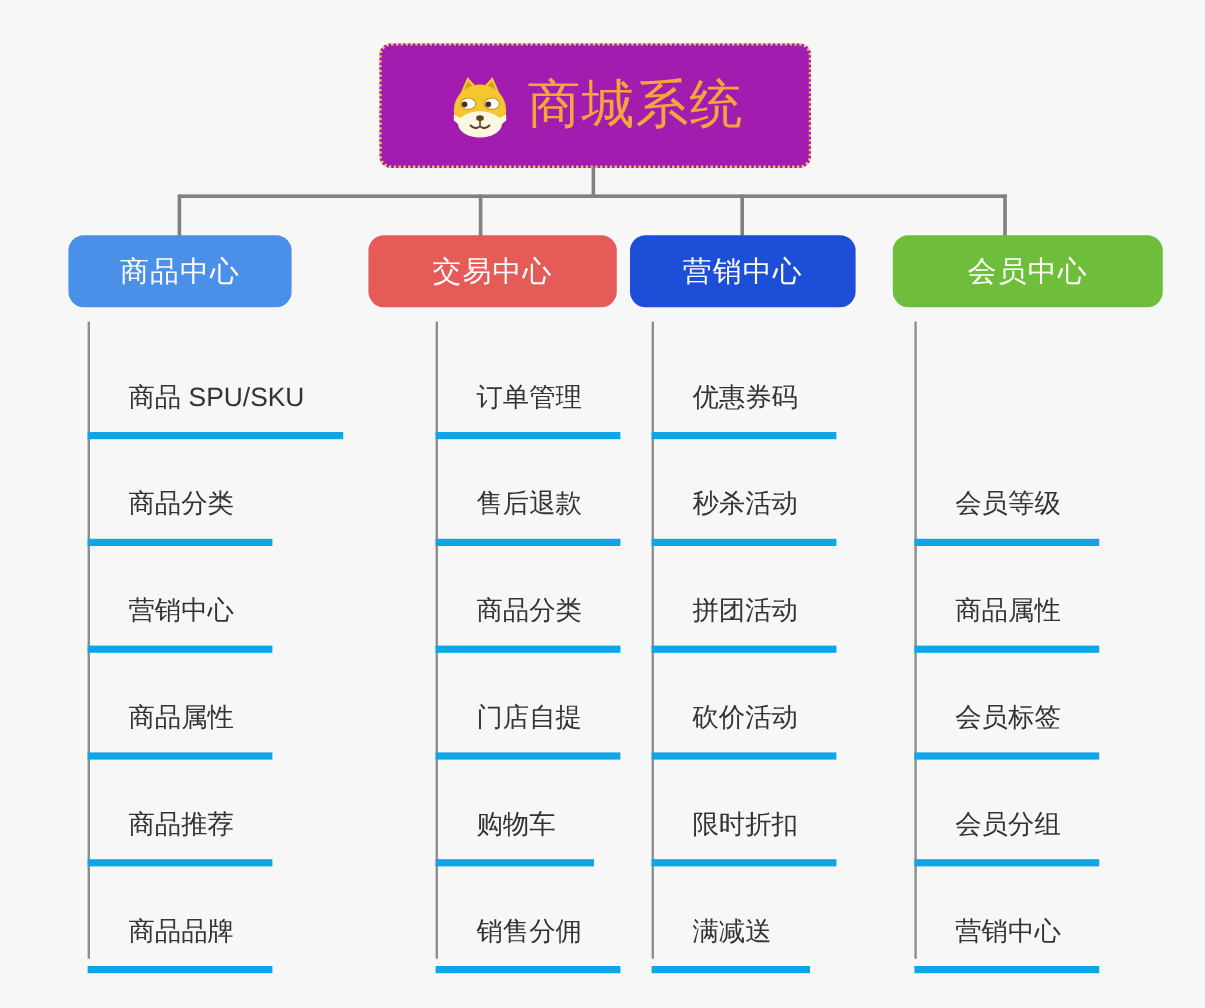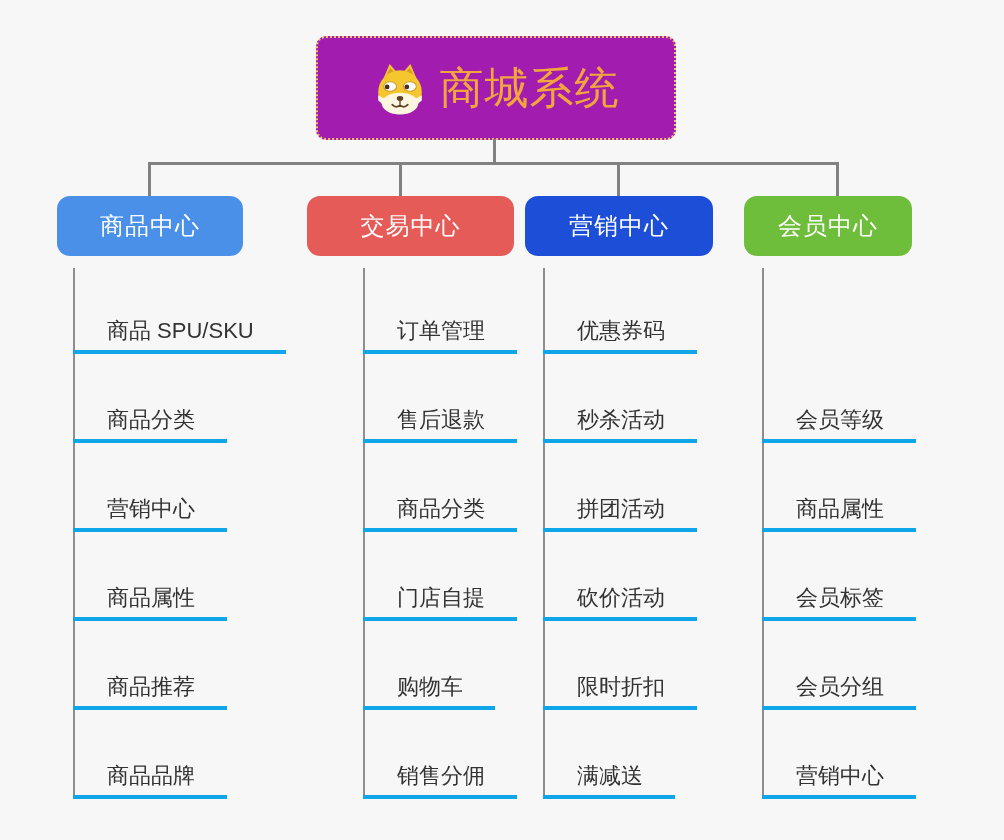--- a/index.html
+++ b/index.html
@@ -62,21 +62,21 @@
     justify-content: center;
     color: #ffffff;
     font-size: 24px;
     letter-spacing: 1px;
     white-space: nowrap;
     cursor: default;
   }
   .btn-0 { left: 57px;  width: 186px; }
   .btn-1 { left: 307px; width: 207px; }
   .btn-2 { left: 525px; width: 188px; }
-  .btn-3 { left: 744px; width: 168px; }
+  .btn-3 { left: 744px; width: 225px; }
 
   
   .col {
     position: absolute;
     top: 268px;
     width: 245px;
     height: 540px;
   }
   .col-0 { left: 73px; }
   .col-1 { left: 323px; margin-left: 40px; }
@@ -86,22 +86,22 @@
     position: absolute;
     left: 0; top: 0;
     width: 2px;
     height: 531px;
     background: #8e8e8e;
   }
   .leaf {
     position: absolute;
     left: 0;
     width: max-content;
-    padding: 0 32px 4px 34px;
-    border-bottom: 4px solid #0ea5e9;
+    padding: 0 32px 14px 34px;
+    border-bottom: 6px solid #0ea5e9;
     font-size: 22px;
     line-height: 30px;
     color: #333333;
     white-space: nowrap;
     cursor: default;
   }
   .r-0 { top: 48px; }
   .r-1 { top: 137px; }
   .r-2 { top: 226px; }
   .r-3 { top: 315px; }

